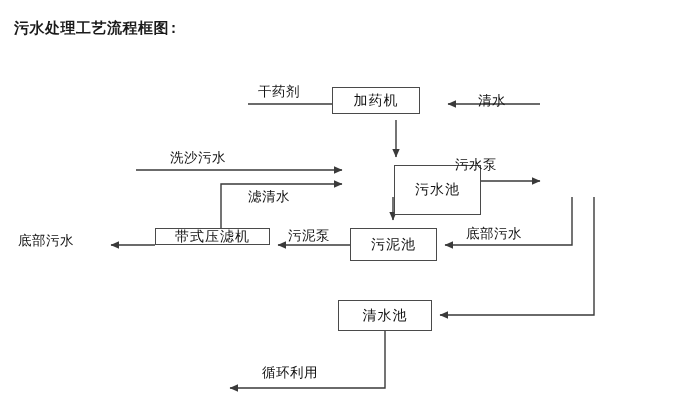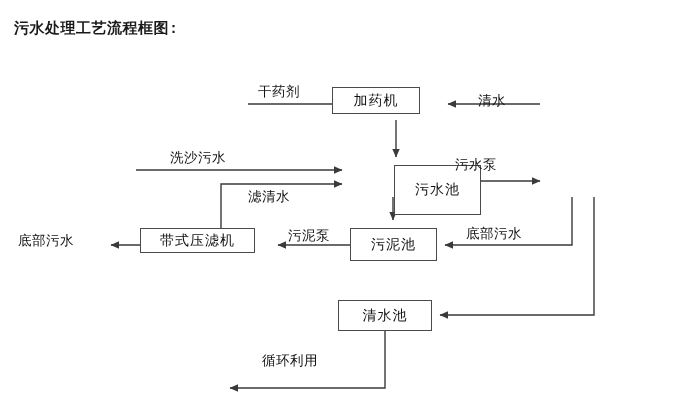--- a/index.html
+++ b/index.html
@@ -111,21 +111,21 @@
 
   <div class="node" style="left:332px; top:87px; width:88px; height:27px;">
     <span>加药机</span>
   </div>
 
   <div class="node" style="left:350px; top:165px; width:87px; height:50px;margin-left:44px;">
     <span>污水池</span>
   </div>
 
 
-  <div class="node" style="left:140px; top:228px; width:115px; height:25px;">
+  <div class="node" style="left:155px; top:228px; width:115px; height:17px;">
     <span>带式压滤机</span>
   </div>
 
   <div class="node" style="left:338px; top:300px; width:94px; height:31px;">
     <span>清水池</span>
   </div>
 
   <div class="node" style="left:350px; top:228px; width:87px; height:33px;">
     <span>污泥池</span>
   </div>
@@ -139,15 +139,15 @@
   <div class="edge-label" style="left:248px; top:188px;">滤清水</div>
 
   <div class="edge-label" style="left:455px; top:156px;">污水泵</div>
 
   <div class="edge-label" style="left:288px; top:227px;">污泥泵</div>
 
   <div class="edge-label" style="left:466px; top:225px;">底部污水</div>
 
   <div class="terminal-label" style="left:18px; top:232px;">底部污水</div>
 
-  <div class="edge-label" style="left:262px; top:352px;">循环利用</div>
+  <div class="edge-label" style="left:262px; top:364px;">循环利用</div>
 
 </div>
 
 </body></html>

